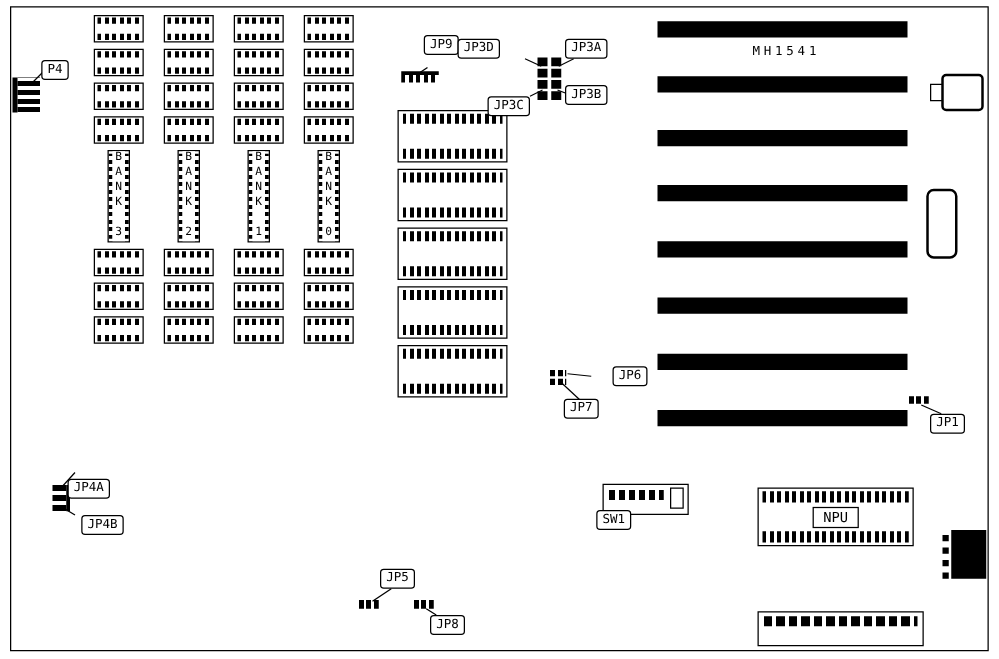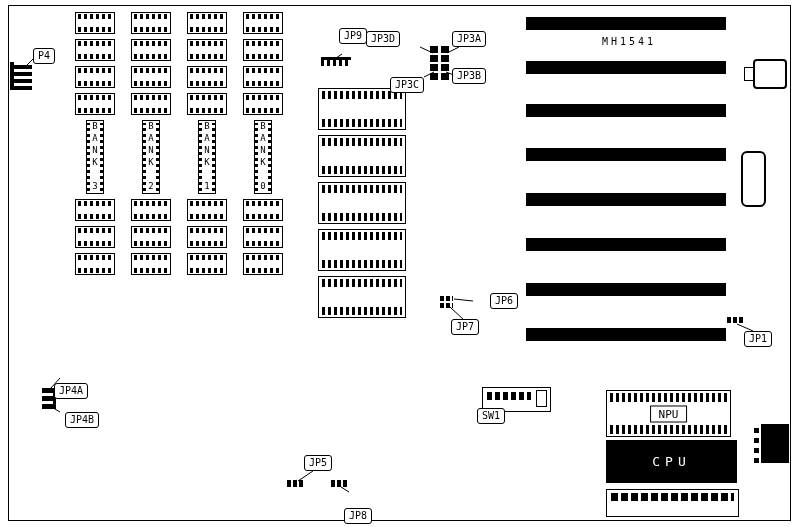--- a/index.html
+++ b/index.html
@@ -217,23 +217,20 @@
   <div class="comb-h jp7-comb"></div>
   <div class="comb-h jp1-comb"></div>
   <div class="comb-h jp5-comb"></div>
   <div class="comb-h jp8-comb"></div>
   <div class="jp4-conn"></div>
 
   <div class="npu-socket">
     <div class="npu-label">NPU</div>
   </div>
 
-  <div class="cpu">
-    <span>CPU</span>
-  </div>
 
   <div class="pin-strip">
     <div class="strip-squares"></div>
   </div>
 
   <div class="sw1">
     <div class="sw1-squares"></div>
     <div class="sw1-cap"></div>
   </div>
 
@@ -249,14 +246,14 @@
   <div class="callout" style="left:452px;top:31px">JP3A</div>
   <div class="callout" style="left:390px;top:77px">JP3C</div>
   <div class="callout" style="left:452px;top:68px">JP3B</div>
   <div class="callout" style="left:490px;top:293px">JP6</div>
   <div class="callout" style="left:451px;top:319px">JP7</div>
   <div class="callout" style="left:744px;top:331px">JP1</div>
   <div class="callout" style="left:54px;top:383px">JP4A</div>
   <div class="callout" style="left:65px;top:412px">JP4B</div>
   <div class="callout" style="left:477px;top:408px">SW1</div>
   <div class="callout" style="left:304px;top:455px">JP5</div>
-  <div class="callout" style="left:344px;top:508px">JP8</div>
+  <div class="callout" style="left:344px;top:492px">JP8</div>
 </div>
 
 </body></html>

